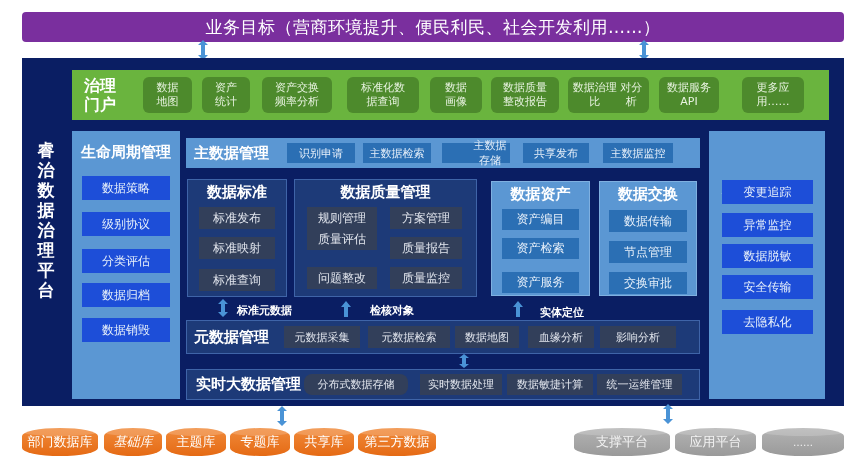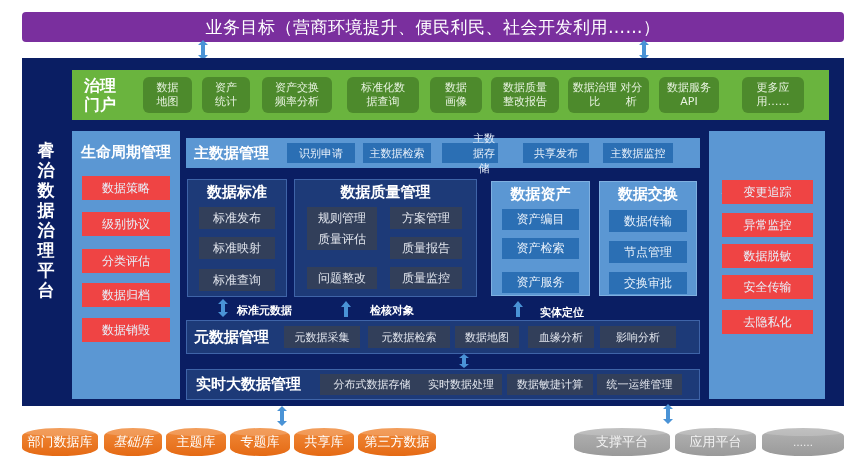--- a/index.html
+++ b/index.html
@@ -19,21 +19,21 @@
 
   
   .portal { left: 72px; top: 70px; width: 757px; height: 50px; background: #6ab43e; }
   .portal-title { left: 84px; top: 76px; width: 40px; color: #fff; font-size: 16px; font-weight: bold; line-height: 19px; }
   .portal-item { top: 77px; height: 36px; background: #4d8a2c; border-radius: 6px; color: #e8f3e0;
                  font-size: 11px; line-height: 14px; padding: 16px 4px; }
 
   
   .side { background: #5b97d3; }
   .side-title { color: #fff; font-weight: bold; font-size: 15px; }
-  .side-item { background: #ef4444; color: #e7f0fa; font-size: 12px; }
+  .side-item { background: #1d4ed8; color: #e7f0fa; font-size: 12px; }
 
   
   .master { left: 186px; top: 138px; width: 514px; height: 30px; background: #5b97d3; }
   .master-title { left: 194px; top: 138px; height: 30px; color: #fff; font-weight: bold; font-size: 15px; }
   .master-item { top: 143px; height: 20px; background: #2b6fb4; color: #e7f0fa; font-size: 11px; }
 
   
   .dark-panel { background: #1d3a78; border: 1px solid #3f64a8; }
   .dark-title { color: #fff; font-weight: bold; font-size: 15px; }
   .dark-item { background: #323f5a; color: #e2e6ee; font-size: 12px; }
@@ -139,21 +139,21 @@
 <div class="abs side-item center" style="left:722px; top:180px; width:91px; height:24px;">变更追踪</div>
 <div class="abs side-item center" style="left:722px; top:213px; width:91px; height:24px;">异常监控</div>
 <div class="abs side-item center" style="left:722px; top:244px; width:91px; height:24px;">数据脱敏</div>
 <div class="abs side-item center" style="left:722px; top:275px; width:91px; height:24px;">安全传输</div>
 <div class="abs side-item center" style="left:722px; top:310px; width:91px; height:24px;">去隐私化</div>
 
 <div class="abs master"></div>
 <div class="abs master-title center">主数据管理</div>
 <div class="abs master-item center" style="left:287px; width:68px;">识别申请</div>
 <div class="abs master-item center" style="left:363px; width:68px;">主数据检索</div>
-<div class="abs master-item center" style="left:442px; width:56px;padding-left:28px;">主数据存储</div>
+<div class="abs master-item center" style="left:442px; width:68px;padding-left:28px;">主数据存储</div>
 <div class="abs master-item center" style="left:523px; width:66px;">共享发布</div>
 <div class="abs master-item center" style="left:603px; width:70px;">主数据监控</div>
 
 <div class="abs dark-panel" style="left:187px; top:179px; width:100px; height:118px;"></div>
 <div class="abs dark-title center" style="left:187px; top:181px; width:100px; height:22px;">数据标准</div>
 <div class="abs dark-item center" style="left:199px; top:207px; width:76px; height:22px;">标准发布</div>
 <div class="abs dark-item center" style="left:199px; top:237px; width:76px; height:22px;">标准映射</div>
 <div class="abs dark-item center" style="left:199px; top:269px; width:76px; height:22px;">标准查询</div>
 
 <div class="abs dark-panel" style="left:294px; top:179px; width:183px; height:118px;"></div>
@@ -205,21 +205,21 @@
 <div class="abs dark-item center" style="left:600px; top:326px; width:76px; height:22px; font-size:11px;">影响分析</div>
 
 <div class="abs arrow" style="left:459px; top:354px;">
   <svg width="10" height="14" viewBox="0 0 10 14">
       <path d="M5 0 L10 4 L7 4 L7 10 L10 10 L5 14 L0 10 L3 10 L3 4 L0 4 Z" fill="#4a93d6"></path>
     </svg>
 </div>
 
 <div class="abs dark-panel" style="left:186px; top:369px; width:514px; height:31px;"></div>
 <div class="abs dark-title center" style="left:196px; top:370px; height:29px;">实时大数据管理</div>
-<div class="abs dark-item center" style="left:320px; top:374px; width:104px; height:21px; font-size:11px;">分布式数据存储</div>
+<div class="abs dark-item center" style="left:304px; top:374px; width:104px; height:21px; font-size:11px;border-radius:8px;">分布式数据存储</div>
 <div class="abs dark-item center" style="left:420px; top:374px; width:82px; height:21px; font-size:11px;">实时数据处理</div>
 <div class="abs dark-item center" style="left:507px; top:374px; width:86px; height:21px; font-size:11px;">数据敏捷计算</div>
 <div class="abs dark-item center" style="left:597px; top:374px; width:85px; height:21px; font-size:11px;">统一运维管理</div>
 
 <div class="abs arrow" style="left:277px; top:406px;">
   <svg width="10" height="20" viewBox="0 0 10 20">
       <path d="M5 0 L10 5 L7 5 L7 15 L10 15 L5 20 L0 15 L3 15 L3 5 L0 5 Z" fill="#4a93d6"></path>
     </svg>
 </div>
 <div class="abs arrow" style="left:663px; top:404px;">

